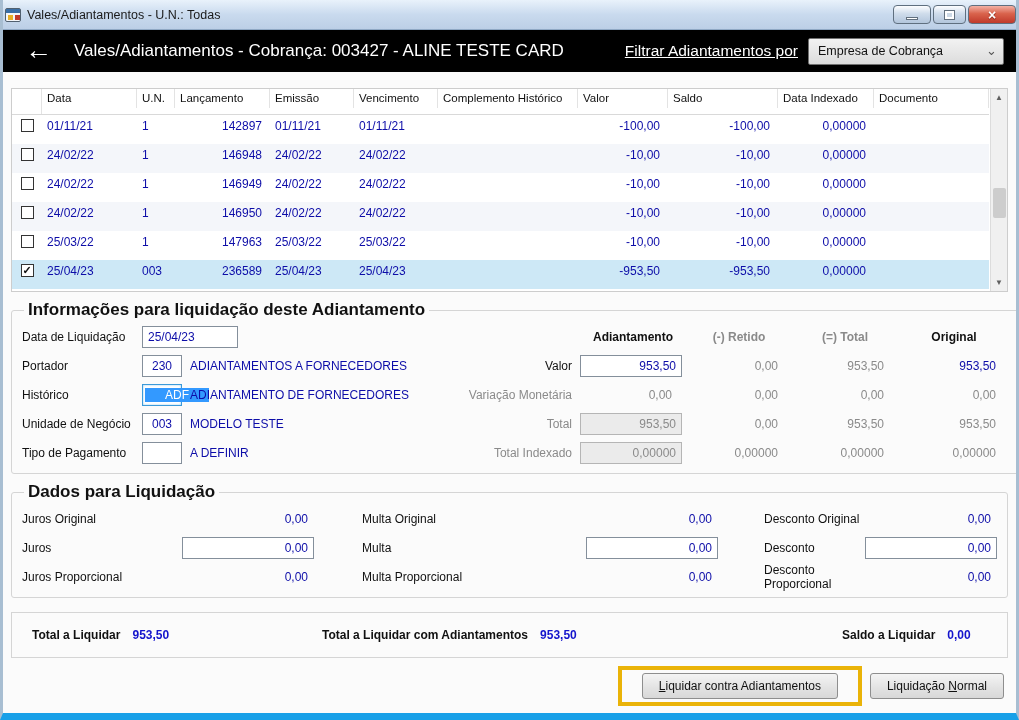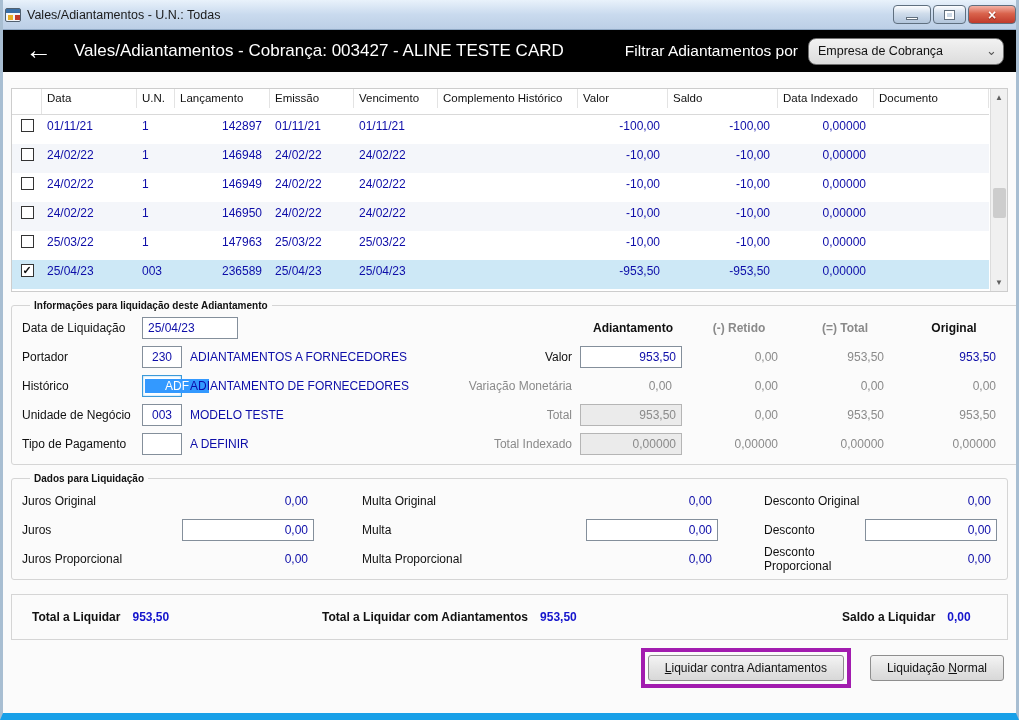--- a/index.html
+++ b/index.html
@@ -43,24 +43,24 @@
   .glyph-max{ width:9px; height:8px; border:2px solid #fff; outline:1px solid #62707e; background:#cdd9e6;}
   .glyph-close{ color:#fff; font-weight:bold; font-size:14px; text-shadow:0 1px 1px #7a1f14; line-height:1;}
   
   .appheader{
     height:42px; flex:0 0 42px; background:#000; color:#fff;
     display:flex; align-items:center; padding:0 12px;
   }
   .back{ font-size:27px; font-weight:bold; line-height:1; margin:0 22px 2px 10px; cursor:pointer;}
   .htitle{ font-size:17px; white-space:nowrap; overflow:hidden; max-width:528px; }
   .filter-wrap{ margin-left:auto; display:flex; align-items:center; }
-  .filter-label{ font-size:15.5px; margin-right:10px; white-space:nowrap;}
+  .filter-label{ font-size:15.5px; margin-right:10px; white-space:nowrap;text-decoration:underline;}
   .combo{
     width:196px; height:27px; background:linear-gradient(#f2f2f2,#dcdcdc);
-    border:1px solid #707070; border-radius:8px;
+    border:1px solid #707070; border-radius:2px;
     display:flex; align-items:center; padding:0 6px 0 9px;
     color:#111; font-size:12.5px; cursor:pointer;
   }
   .combo .chev{ margin-left:auto; color:#555; font-size:13px; line-height:0.6;}
   
   .tablewrap{
     margin:16px 8px 0 8px; background:#fff;
     border:1px solid #cdcdcd; position:relative; height:204px;
   }
   .tgrid{ margin-right:18px; }
@@ -94,21 +94,21 @@
   }
   .sbtn{ width:17px; height:17px; display:flex; align-items:center; justify-content:center;
     color:#606060; font-size:8px; cursor:pointer; }
   .sthumb{ position:absolute; top:82px; left:2px; width:13px; height:30px; background:#cdcdcd; border-radius:2px; cursor:pointer;}
   .strack{ position:relative; flex:1; width:17px; }
   
   fieldset{
     border:1px solid #d5d5d5; border-radius:3px;
     margin:8px 8px 0 8px; padding:2px 10px 6px 10px; background:transparent;
   }
-  legend{ font-weight:bold; font-size:10px; color:#111; padding:0 4px; margin-left:8px;}
+  legend{ font-weight:bold; font-size:17px; color:#111; padding:0 4px; margin-left:2px;}
   .frow{ height:29px; display:flex; align-items:center; }
   
   .info-body{ display:flex; }
   .info-left{ width:436px; flex:0 0 436px; }
   .info-left .flabel{ width:120px; color:#111; }
   .inpt{
     height:22px; border:1px solid #848f9b; background:#fff; color:#0d0da8;
     font-family:"Liberation Sans", sans-serif; font-size:12px; padding:0 5px;
   }
   .inpt.date{ width:96px; }
@@ -146,21 +146,21 @@
   .totals{
     margin:14px 8px 0 8px; border:1px solid #d5d5d5; height:46px;
     display:flex; align-items:center; padding:0 10px;
   }
   .tgroup{ display:flex; align-items:center; font-weight:bold; }
   .tgroup .tlabel{ color:#111; margin-right:12px; white-space:nowrap;}
   .tgroup .tvalue{ color:#1414cc; }
   .tgroup.t1{ width:300px; padding-left:10px;} .tgroup.t2{ width:460px; } .tgroup.t3{ flex:1; padding-left:60px;}
   
   .btnrow{ display:flex; justify-content:flex-end; align-items:center; padding:8px 12px 0 0; }
-  .annotation{ border:4px solid #a21caf; padding:3px 3px; margin-right:19px; }
+  .annotation{ border:4px solid #eab308; padding:3px 20px; margin-right:8px; }
   button.winform{
     height:26px; padding:0 16px; font-family:"Liberation Sans", sans-serif;
     font-size:12px; color:#111;
     background:linear-gradient(#f4f4f4,#e2e2e2 60%,#d8d8d8);
     border:1px solid #8e8e8e; border-radius:3px; cursor:pointer; white-space:nowrap;
   }
   .mnemonic{ text-decoration:underline; }
 </style>
 </head>
 <body>

